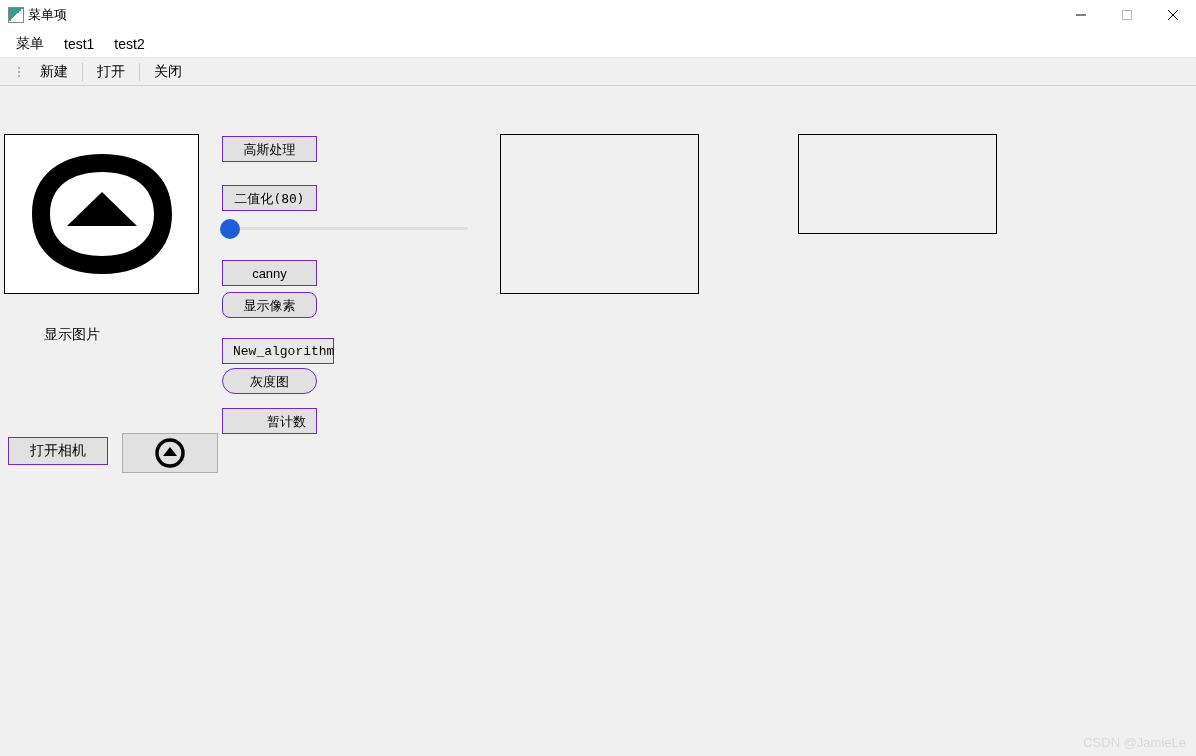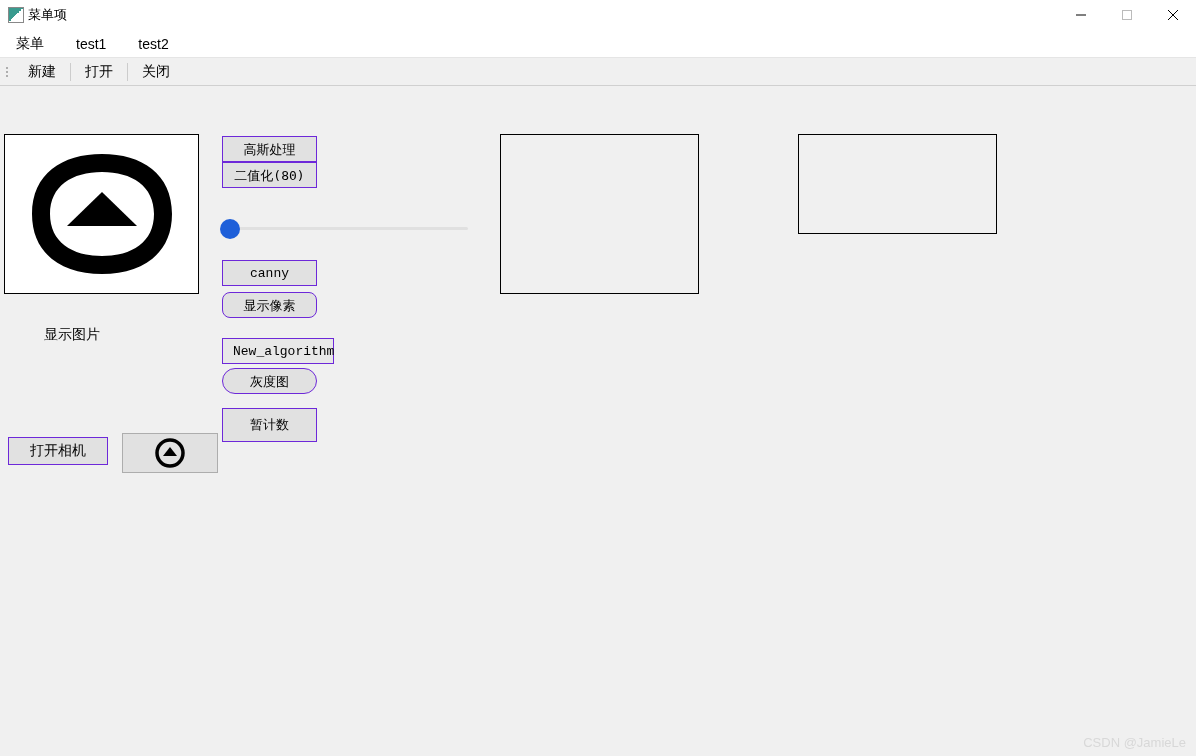--- a/index.html
+++ b/index.html
@@ -51,36 +51,36 @@
     }
     .win-btn.disabled { color: #999; }
     
     
     .menu-bar {
       height: 28px;
       background: #ffffff;
       display: flex;
       align-items: center;
       padding-left: 6px;
-      gap: 12px;
+      gap: 0;
       border-bottom: 1px solid #e5e5e5;
     }
     .menu-item {
       padding: 4px 10px;
       font-size: 14px;
       cursor: default;
     }
     
     
     .toolbar {
       height: 28px;
       background: #f0f0f0;
       display: flex;
       align-items: center;
-      padding-left: 6px;
+      padding-left: 18px;
       border-bottom: 1px solid #d0d0d0;
     }
     .toolbar-grip {
       width: 8px;
       display: flex;
       flex-direction: column;
       gap: 2px;
       margin-right: 4px;
     }
     .grip-dot {
@@ -130,21 +130,21 @@
       background: #e1e1e1;
       border: 1px solid #6d28d9;
       font-size: 13px;
       padding: 4px 10px;
       cursor: default;
       text-align: center;
       font-family: "SimSun", monospace;
     }
     
     .btn-gauss { left: 222px; top: 50px; width: 95px; height: 26px; }
-    .btn-binary { left: 222px; top: 76px; width: 95px; height: 26px; }
+    .btn-binary { left: 222px; top: 99px; width: 95px; height: 26px; }
     
     .slider-container {
       position: absolute;
       left: 218px;
       top: 132px;
       width: 254px;
       height: 22px;
     }
     .slider-track {
       position: absolute;
@@ -158,26 +158,26 @@
     .slider-thumb {
       position: absolute;
       left: 2px;
       top: 1px;
       width: 20px;
       height: 20px;
       background: #1e5fd9;
       border-radius: 50%;
     }
     
-    .btn-canny { left: 222px; top: 174px; width: 95px; height: 26px; font-family: Liberation Mono, monospace; }
+    .btn-canny { left: 222px; top: 174px; width: 95px; height: 26px; font-family: Liberation Sans, sans-serif; }
     .btn-pixels { left: 222px; top: 206px; width: 95px; height: 26px; border-radius: 8px; }
     
     .btn-newalg { left: 222px; top: 252px; width: 112px; height: 26px; font-family: Liberation Mono, monospace; font-size: 13px; background:#e8e8e8; }
     .btn-gray { left: 222px; top: 282px; width: 95px; height: 26px; border-radius: 13px; }
-    .btn-count { left: 222px; top: 322px; width: 95px; height: 34px; }
+    .btn-count { left: 222px; top: 322px; width: 95px; height: 26px; text-align: right; }
     
     .btn-camera { left: 8px; top: 351px; width: 100px; height: 28px; font-size: 14px;}
     
     .thumb-panel {
       position: absolute;
       left: 122px;
       top: 347px;
       width: 96px;
       height: 40px;
       border: 1px solid #adadad;

